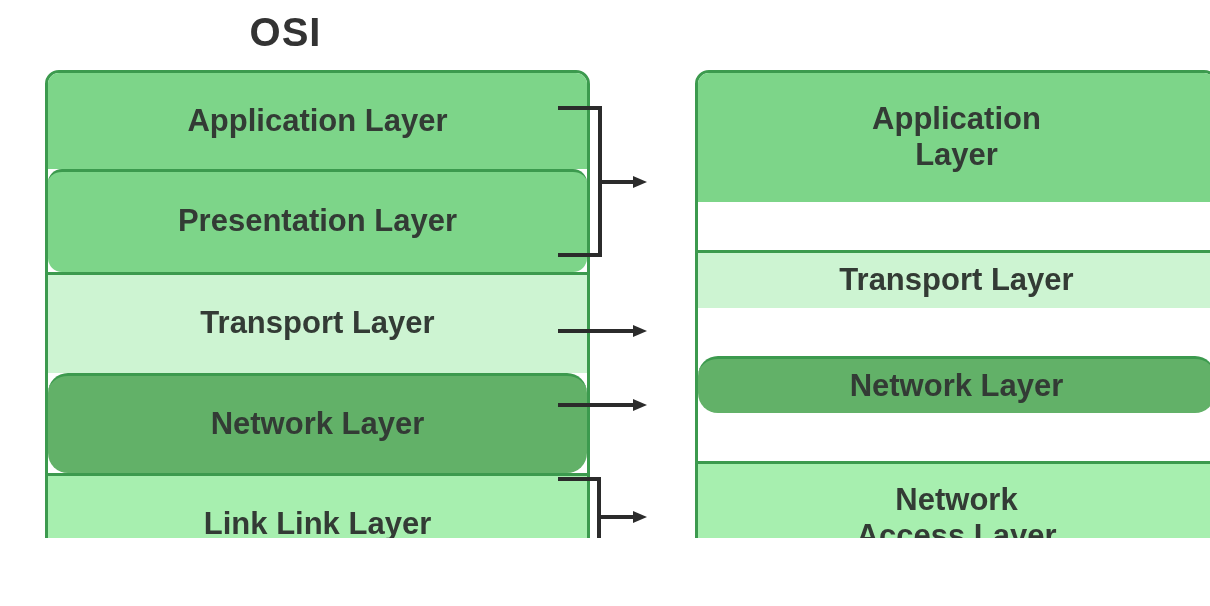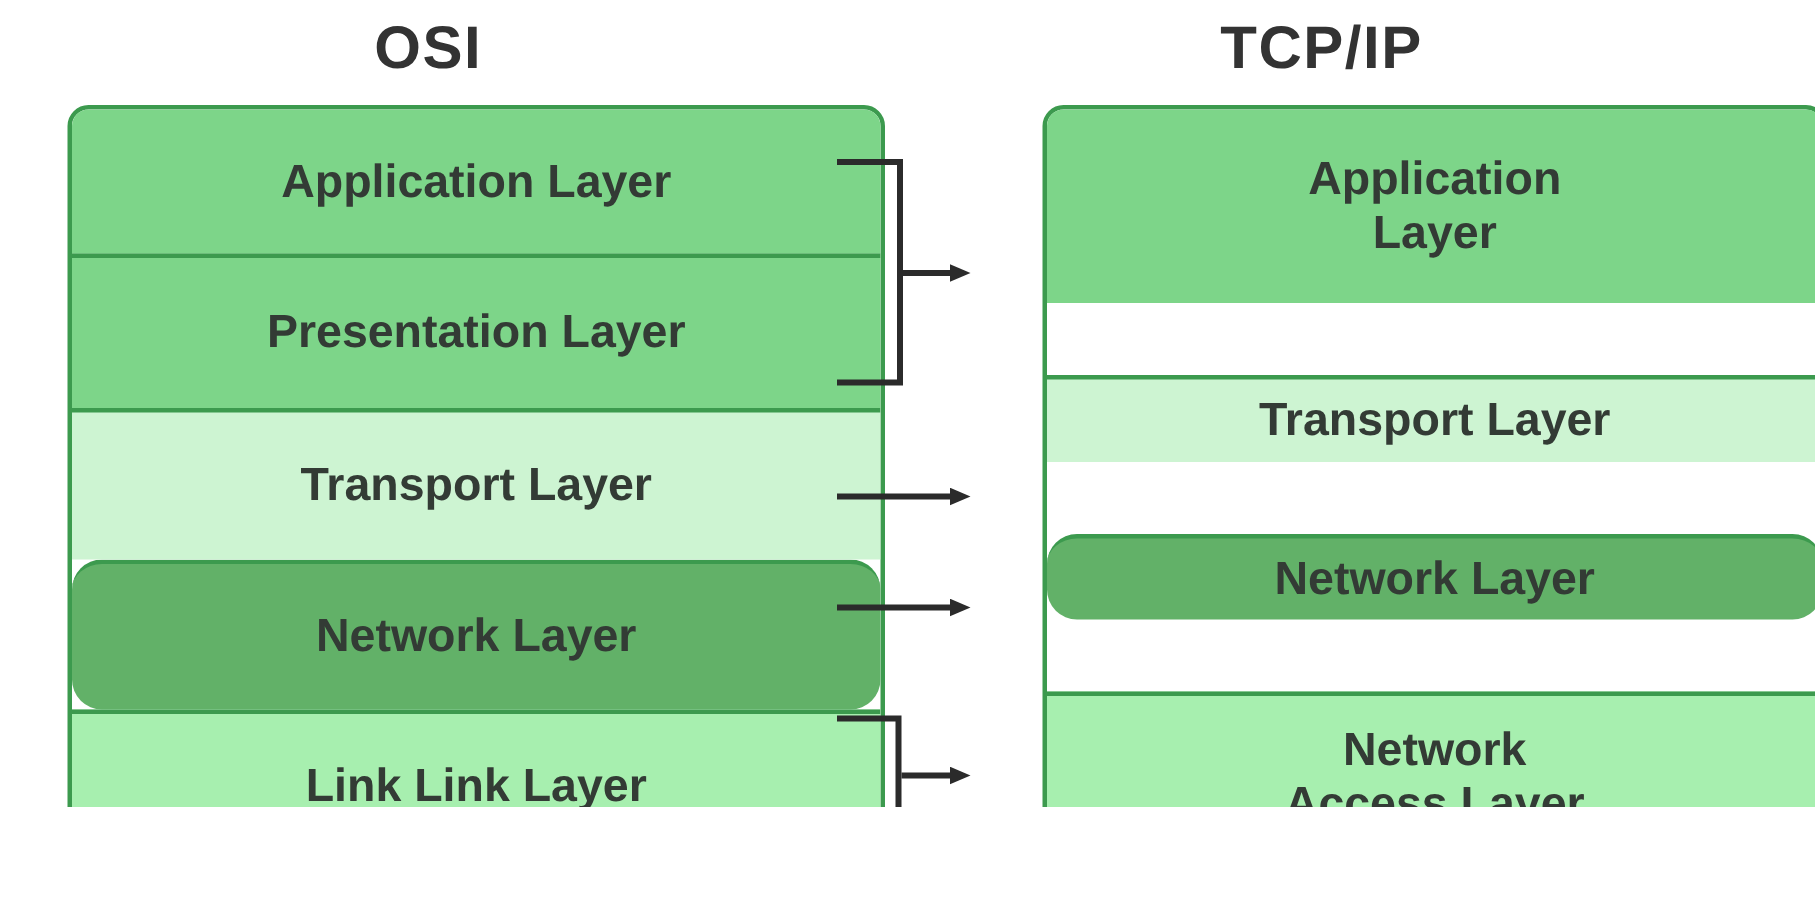--- a/index.html
+++ b/index.html
@@ -31,37 +31,36 @@
     font-size:31px;font-weight:700;color:#333B35;
     line-height:1.18;text-align:center;
     box-sizing:border-box;
   }
   .layer + .layer{border-top:3px solid #3C9A4E;}
   .tone-medium{background:#7DD589;}
   .tone-light{background:#CDF4D2;}
   .tone-dark{background:#62B168;border-radius:20px;}
   .tone-soft{background:#A7EFAF;}
   
-  .h70{flex-grow:70;} .h75{flex-grow:75;} .h77{flex-grow:77;}
+  .h70{flex-grow:70;} .h75{flex-grow:75;border-radius:14px;} .h77{flex-grow:77;}
   .h73{flex-grow:73;} .h72{flex-grow:72;} .h68{flex-grow:68;}
   .h222{flex-grow:222;} .h138{flex-grow:138;}
   .connectors{
     position:absolute;left:0;top:0;width:1210px;height:606px;
     pointer-events:none;
   }
   .connectors path{stroke:#2B2B2B;stroke-width:4;fill:none;stroke-linejoin:miter;}
 </style>
 </head>
 <body>
 
 <div class="canvas">
 
   <div class="col-title title-osi">OSI</div>
 
-  <div class="col-title title-tcpip">TCP/IP</div>
 
   <div class="stack stack-osi">
     <div class="layer tone-medium h70">Application Layer</div>
     <div class="layer tone-medium h75">Presentation Layer</div>
     <div class="layer tone-light h73">Transport Layer</div>
     <div class="layer tone-dark h72">Network Layer</div>
     <div class="layer tone-soft h70">Link Link Layer</div>
   </div>
 
   <div class="stack stack-tcpip">

